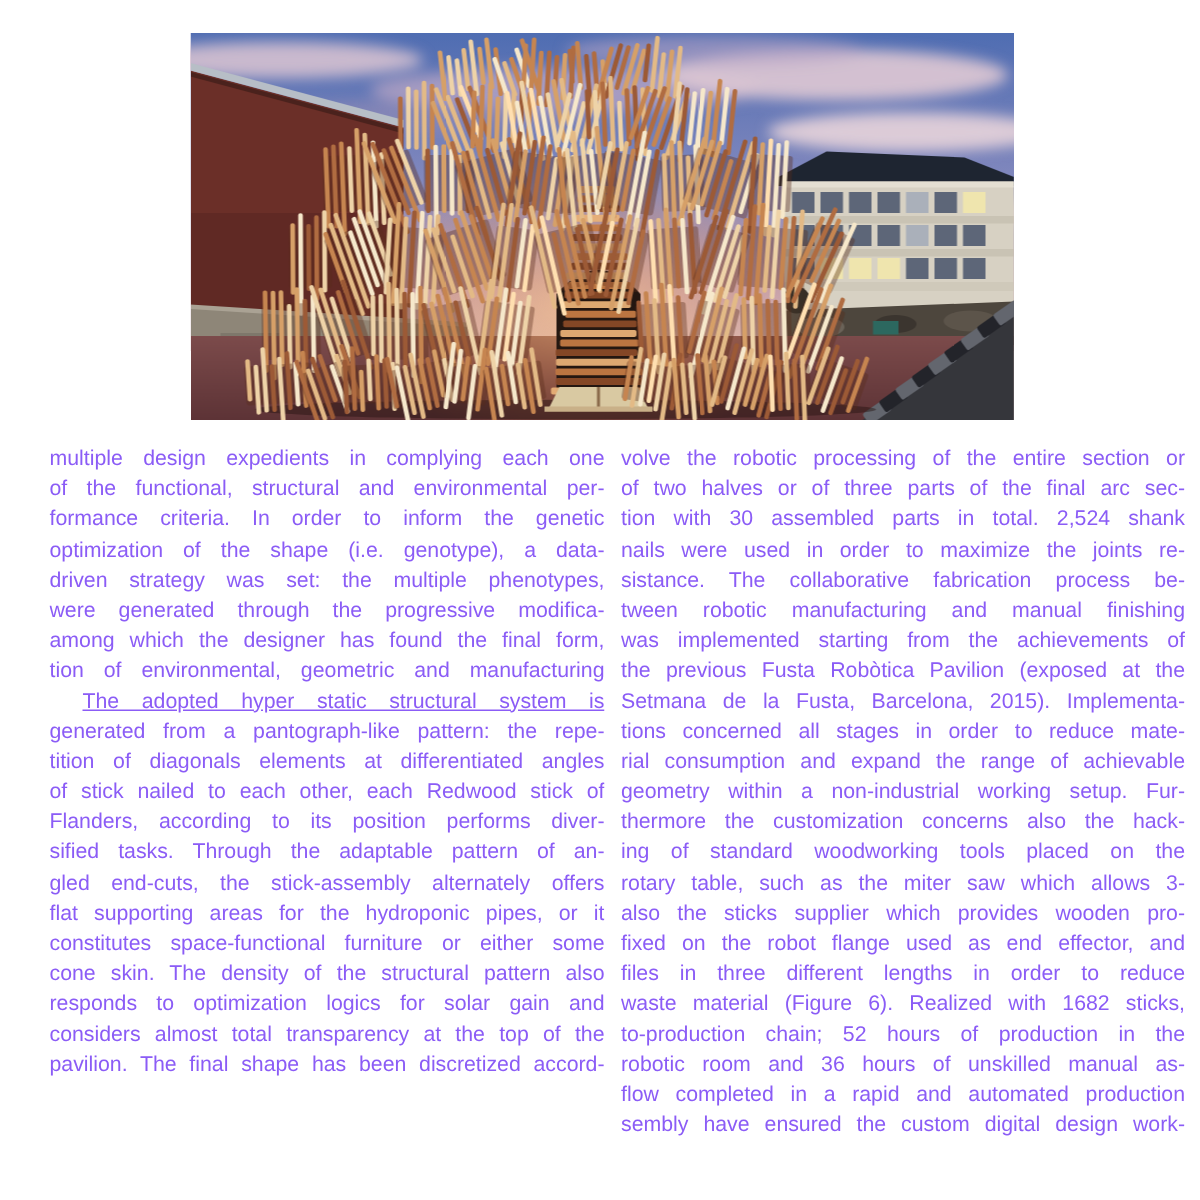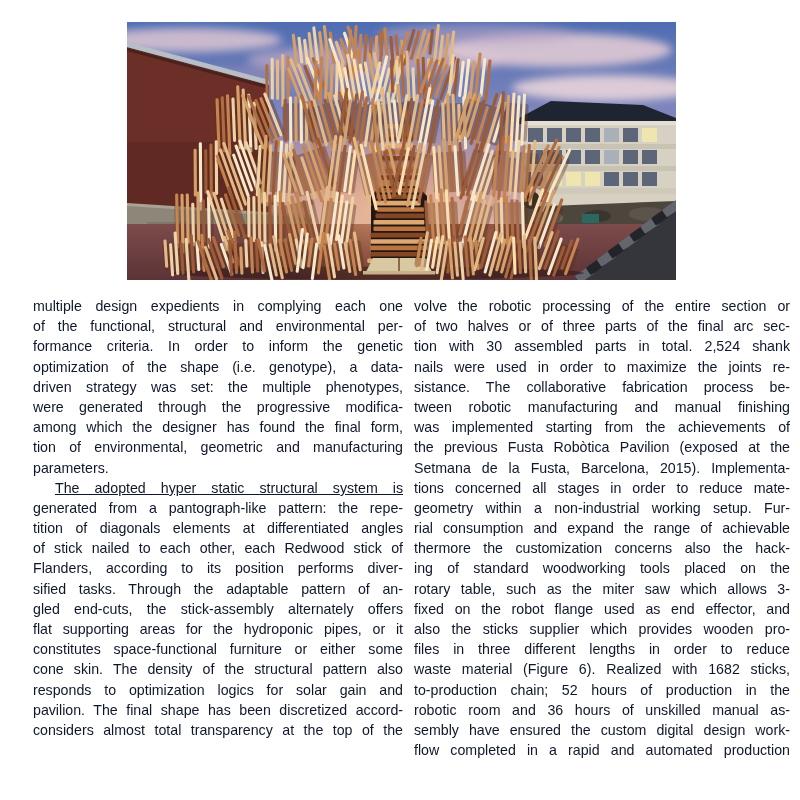--- a/index.html
+++ b/index.html
@@ -6,21 +6,21 @@
   body{
     width:800px;height:800px;position:relative;overflow:hidden;
     background:#ffffff;
     font-family:"Liberation Sans", sans-serif;
   }
   .photo{
     position:absolute;left:127px;top:22px;width:549px;height:258px;
   }
   .photo svg{display:block;width:549px;height:258px;}
   .col{
-    position:absolute;top:296px;color:#0f172a;
+    position:absolute;top:296px;color:#8b5cf6;
     font-size:14.2px;line-height:20.2px;
   }
   .col-left{left:33px;width:370px;}
   .col-right{left:414px;width:376px;}
   .line{
     height:20.2px;overflow:hidden;
     text-align:justify;
     text-align-last:justify;
     -moz-text-align-last:justify;
   }
@@ -676,52 +676,51 @@
 
 <div class="col col-left">
     <div class="line">multiple design expedients in complying each one</div>
     <div class="line">of the functional, structural and environmental per-</div>
     <div class="line">formance criteria.  In order to inform the genetic</div>
     <div class="line">optimization of the shape (i.e.  genotype), a data-</div>
     <div class="line">driven strategy was set:  the multiple phenotypes,</div>
     <div class="line">were generated through the progressive modifica-</div>
     <div class="line">among which the designer has found the final form,</div>
     <div class="line">tion of environmental, geometric and manufacturing</div>
-    <div class="line nojust">parameters.</div>
     <div class="line indent">The adopted hyper static structural system is</div>
     <div class="line">generated from a pantograph-like pattern: the repe-</div>
     <div class="line">tition of diagonals elements at differentiated angles</div>
     <div class="line">of stick nailed to each other, each Redwood stick of</div>
     <div class="line">Flanders, according to its position performs diver-</div>
     <div class="line">sified tasks.  Through the adaptable pattern of an-</div>
     <div class="line">gled end-cuts, the stick-assembly alternately offers</div>
     <div class="line">flat supporting areas for the hydroponic pipes, or it</div>
     <div class="line">constitutes space-functional furniture or either some</div>
     <div class="line">cone skin.  The density of the structural pattern also</div>
     <div class="line">responds to optimization logics for solar gain and</div>
+    <div class="line">considers almost total transparency at the top of the</div>
     <div class="line">pavilion. The final shape has been discretized accord-</div>
-    <div class="line">considers almost total transparency at the top of the</div>
   </div>
 <div class="col col-right">
     <div class="line">volve the robotic processing of the entire section or</div>
     <div class="line">of two halves or of three parts of the final arc sec-</div>
     <div class="line">tion with 30 assembled parts in total.  2,524 shank</div>
     <div class="line">nails were used in order to maximize the joints re-</div>
     <div class="line">sistance.  The collaborative fabrication process be-</div>
     <div class="line">tween robotic manufacturing and manual finishing</div>
     <div class="line">was implemented starting from the achievements of</div>
     <div class="line">the previous Fusta Robòtica Pavilion (exposed at the</div>
     <div class="line">Setmana de la Fusta, Barcelona, 2015).  Implementa-</div>
     <div class="line">tions concerned all stages in order to reduce mate-</div>
+    <div class="line">rial consumption and expand the range of achievable</div>
     <div class="line">geometry within a non-industrial working setup. Fur-</div>
-    <div class="line">rial consumption and expand the range of achievable</div>
     <div class="line">thermore the customization concerns also the hack-</div>
     <div class="line">ing of standard woodworking tools placed on the</div>
     <div class="line">rotary table, such as the miter saw which allows 3-</div>
+    <div class="line">also the sticks supplier which provides wooden pro-</div>
     <div class="line">fixed on the robot flange used as end effector, and</div>
-    <div class="line">also the sticks supplier which provides wooden pro-</div>
     <div class="line">files in three different lengths in order to reduce</div>
     <div class="line">waste material (Figure 6).  Realized with 1682 sticks,</div>
     <div class="line">to-production chain; 52 hours of production in the</div>
     <div class="line">robotic room and 36 hours of unskilled manual as-</div>
+    <div class="line">flow completed in a rapid and automated production</div>
     <div class="line">sembly have ensured the custom digital design work-</div>
-    <div class="line">flow completed in a rapid and automated production</div>
   </div>
 
 </body></html>

